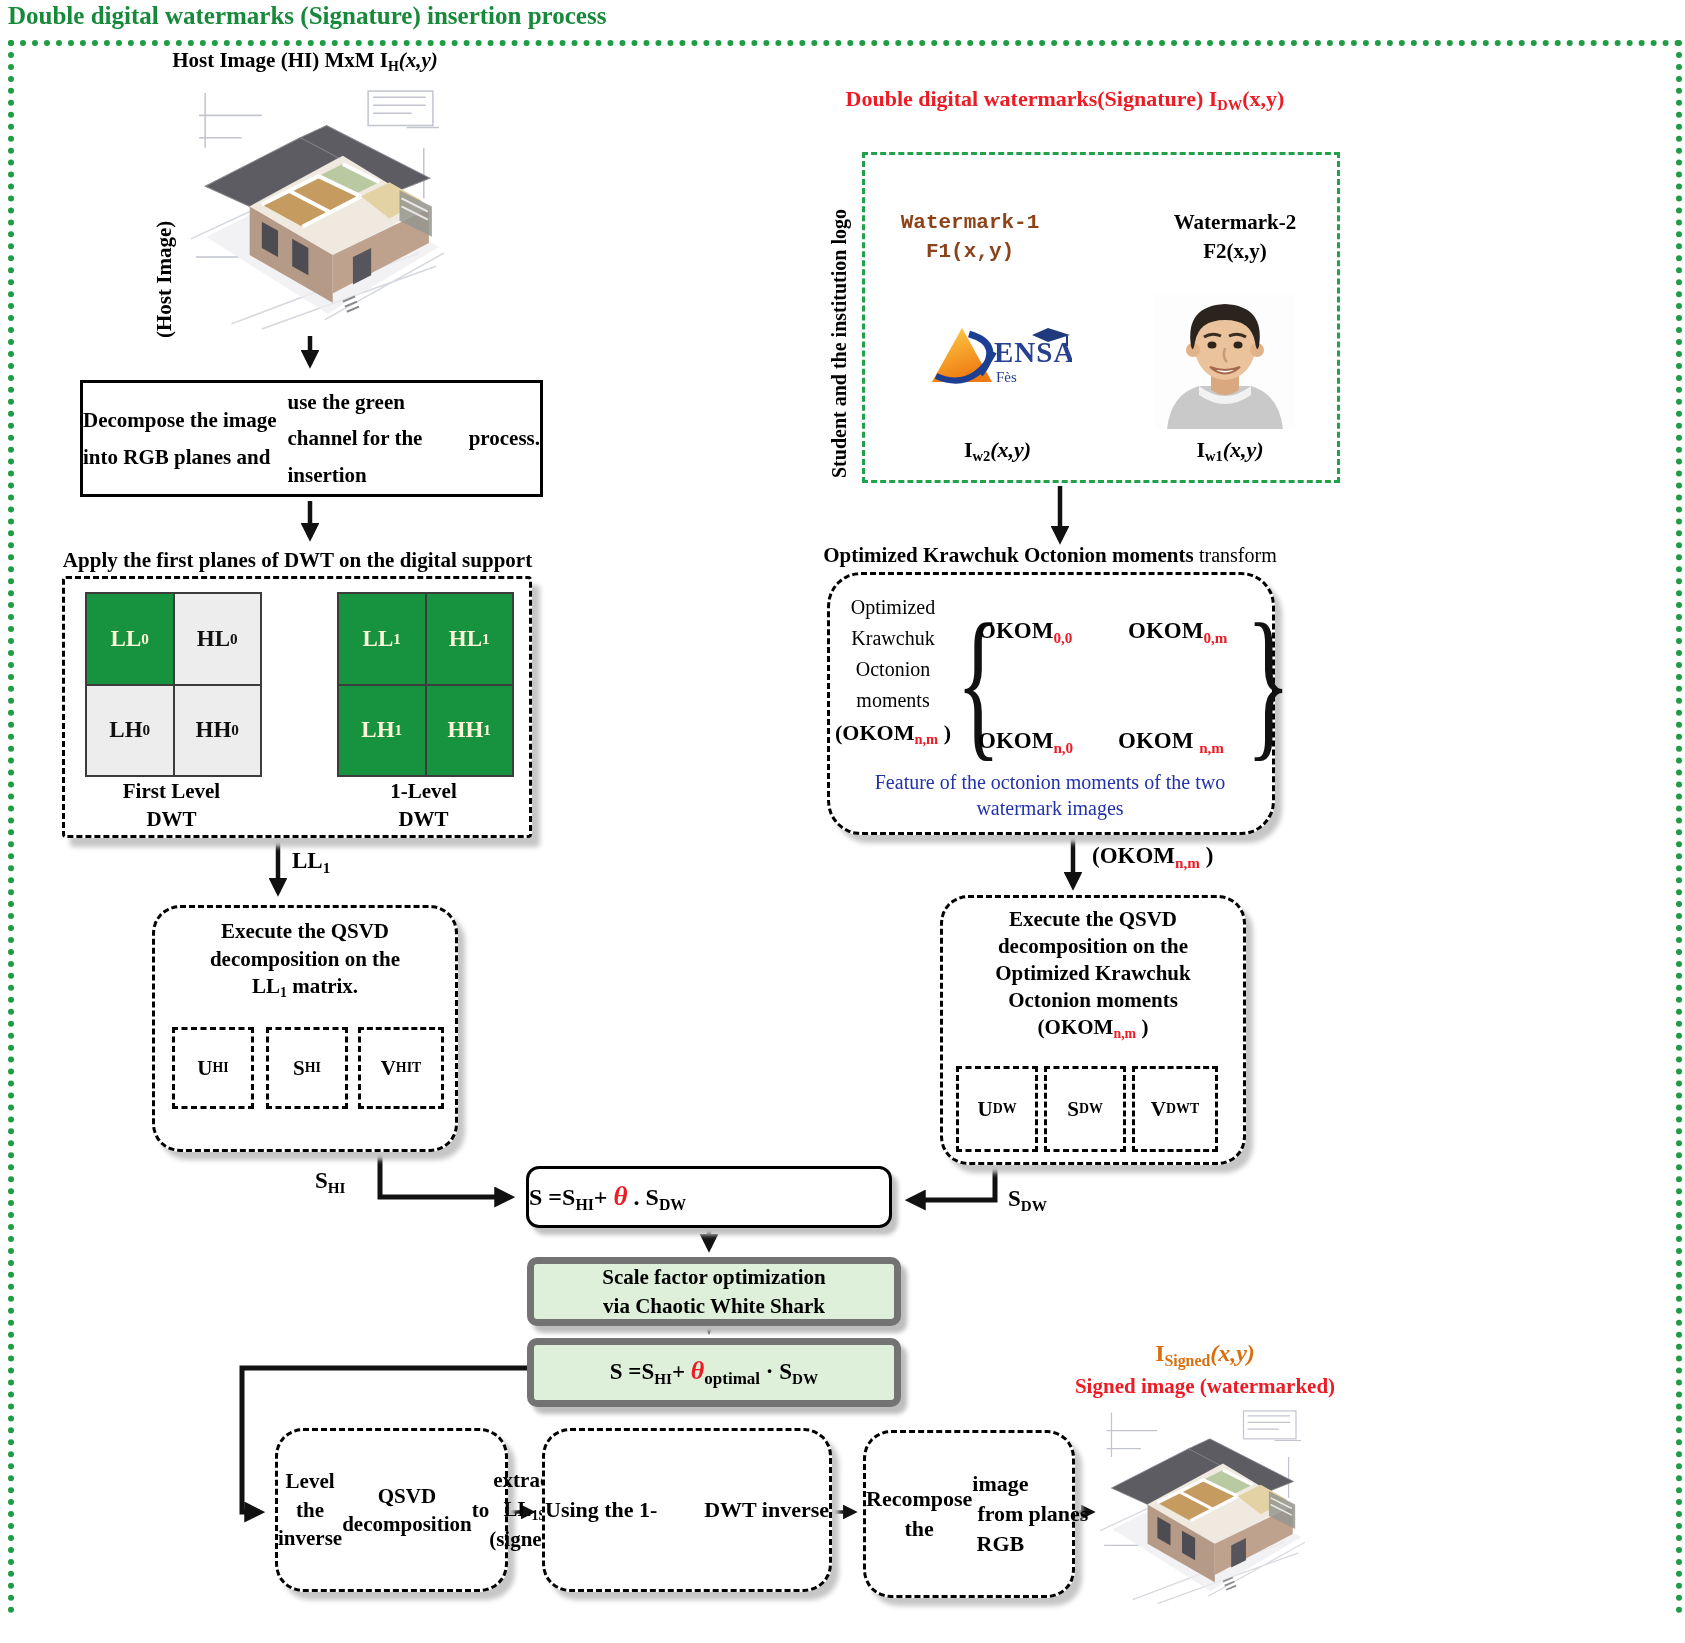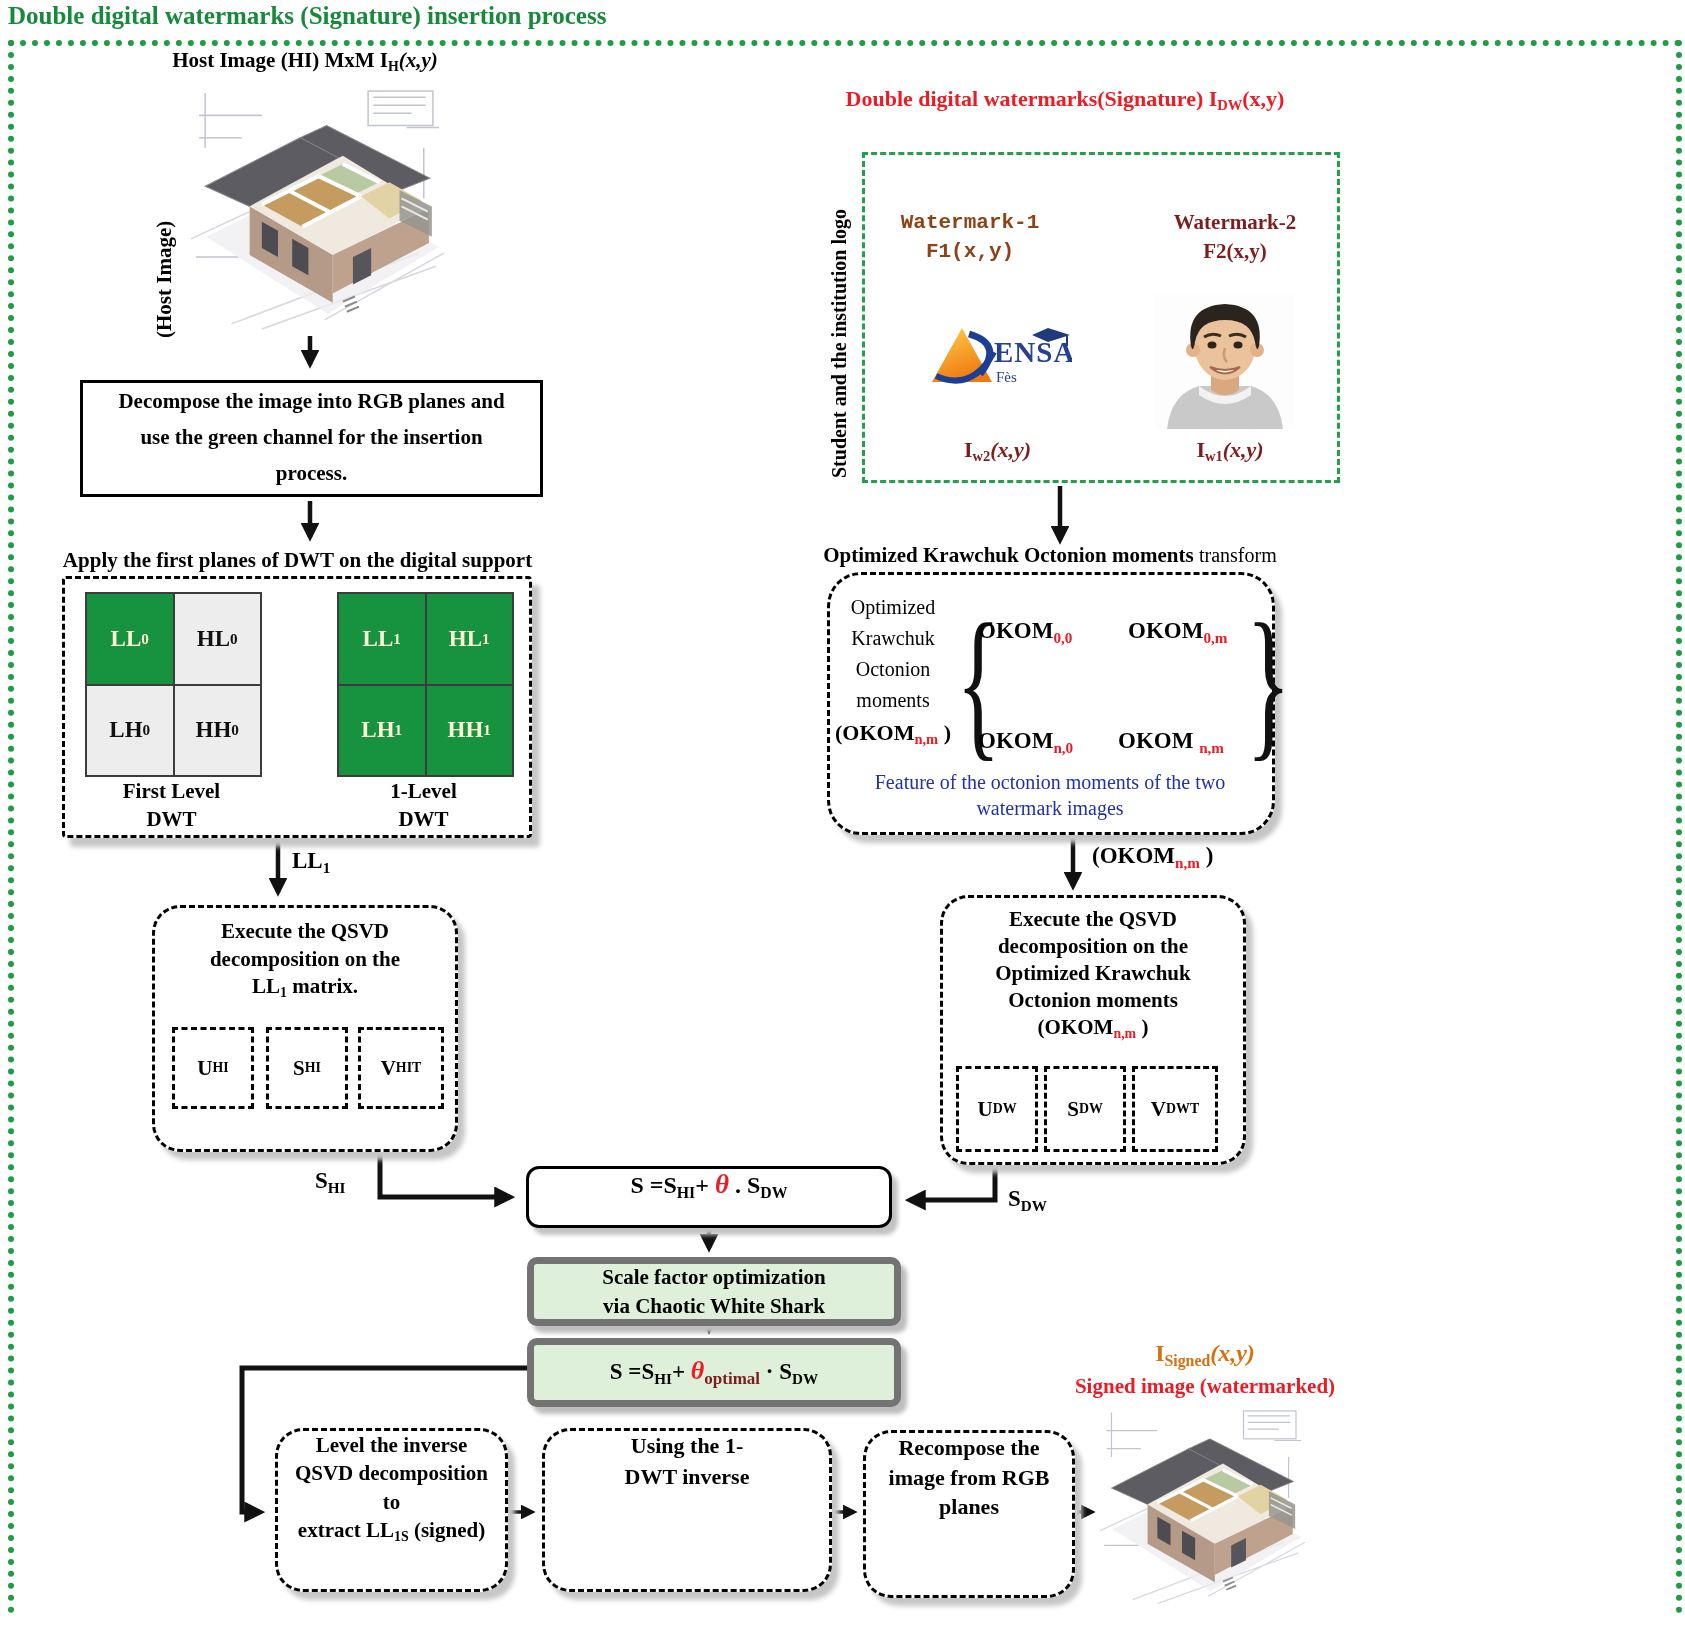--- a/index.html
+++ b/index.html
@@ -2,40 +2,40 @@
 <html><head>
 <meta charset="utf-8">
 <style>
   html,body{margin:0;padding:0;background:#fff;font-family:"Liberation Serif",serif;}
   #canvas{position:relative;width:1685px;height:1617px;background:#fff;overflow:hidden;}
   .abs{position:absolute;}
   .b{font-weight:bold;}
   .ctr{text-align:center;}
   .it{font-style:italic;}
   .red{color:#ed1c24;}
-  .blue{color:#7f1d1d;}
+  .blue{color:#000000;}
   .brown{color:#8d4318;font-family:Liberation Mono, monospace;}
   .orange{color:#d9700f;}
   .bluefeat{color:#2233aa;}
   sub.s{font-size:0.66em;vertical-align:-0.30em;font-weight:bold;}
   sup.t{font-size:0.66em;vertical-align:0.45em;font-weight:bold;}
   .vlab{transform:rotate(-90deg);transform-origin:0 0;white-space:nowrap;}
   .outer{border:6px dotted #1f9d44;}
   .solidbox{border:3px solid #000;background:#fff;}
   .dashround{border:3px dashed #000;border-radius:28px;background:#fff;box-shadow:7px 8px 5px #c6c6c6;}
   .dashsq{border:3px dashed #000;border-radius:4px;background:#fff;box-shadow:8px 9px 5px #c6c6c6;}
   .dashgreen{border:3px dashed #22a04a;background:#fff;}
   .innerdash{border:3px dashed #000;background:#fff;display:flex;align-items:center;justify-content:center;font-weight:bold;font-size:21px;}
   .greenbox{background:#def0da;border:7px solid #737373;border-radius:10px;box-shadow:6px 7px 4px #bdbdbd;display:flex;flex-direction:column;align-items:center;justify-content:center;}
   .grid{display:grid;grid-template-columns:1fr 1fr;grid-template-rows:1fr 1fr;border:2px solid #3c3c3c;background:#3c3c3c;gap:2px;}
   .cell{display:flex;align-items:center;justify-content:center;font-size:23px;font-weight:bold;}
   .cg{background:#17923f;color:#fdf6d8;}
   .cw{background:#ededed;color:#111;}
   .brace{font-size:168px;font-weight:400;line-height:1;transform:scaleX(0.55);transform-origin:center;color:#111;}
-  .flexc{display:flex;flex-direction:column;align-items:center;justify-content:flex-start;}
+  .flexc{display:flex;flex-direction:row;align-items:center;justify-content:space-between;}
 </style>
 </head>
 <body>
 
 <div id="canvas">
 
   <div class="abs b" style="left:8px;top:2px;font-size:25px;color:#17893a;">Double digital watermarks (Signature) insertion process</div>
 
   <div class="abs outer" style="left:8px;top:40px;width:1662px;height:1586px;"></div>
 

